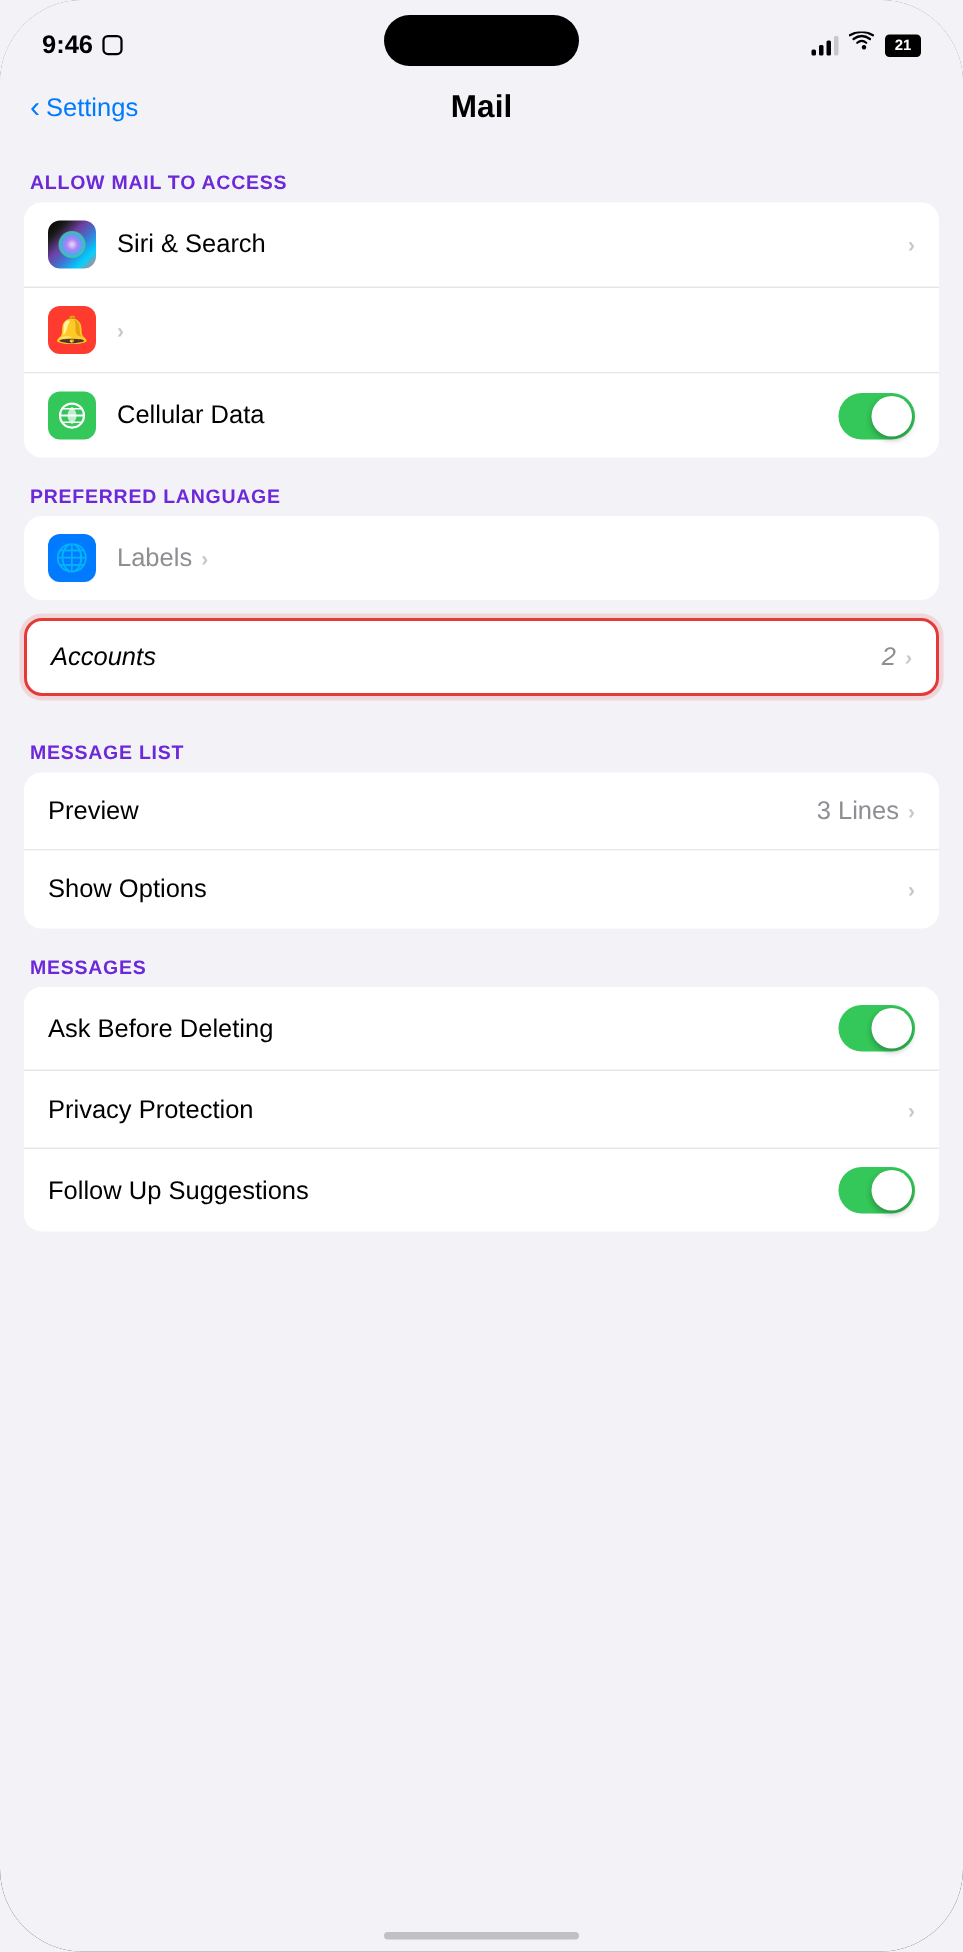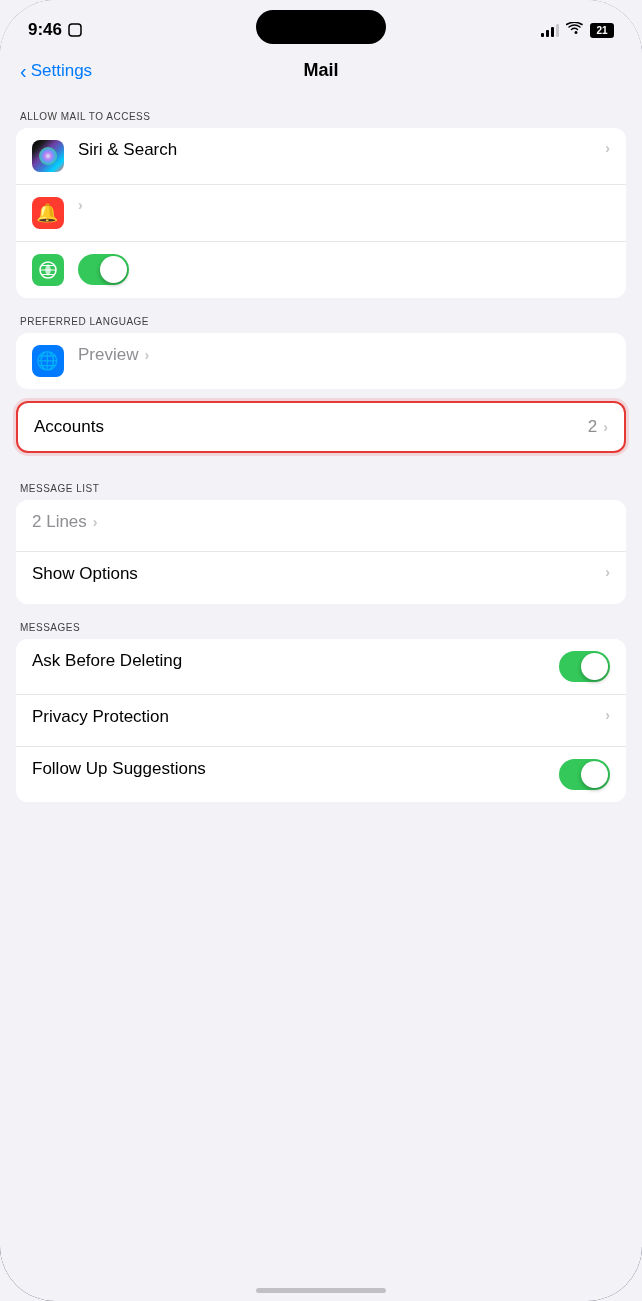--- a/index.html
+++ b/index.html
@@ -113,55 +113,55 @@
       cursor: pointer;
     }
 
     .back-chevron {
       font-size: 20px;
       font-weight: 300;
       line-height: 1;
     }
 
     .nav-title {
-      font-size: 18px;
+      font-size: 21px;
       font-weight: 600;
       color: #000;
     }
 
     
     .content {
       padding: 0 0 30px 0;
       overflow-y: auto;
     }
 
     
     .section {
       margin-bottom: 0;
     }
 
     .section-header {
-      font-size: 10px;
-      font-weight: 400;
-      color: #404040;
+      font-size: 13px;
+      font-weight: 700;
+      color: #6d28d9;
       text-transform: uppercase;
       letter-spacing: 0.5px;
       padding: 18px 20px 6px 20px;
     }
 
     .section-body {
       background: #fff;
       margin: 0 16px;
       border-radius: 12px;
       overflow: hidden;
     }
 
     .list-item {
       display: flex;
-      align-items: flex-start;
+      align-items: center;
       padding: 12px 16px;
       min-height: 52px;
       border-bottom: 0.5px solid #e5e5ea;
       background: #fff;
       cursor: pointer;
     }
 
     .list-item:last-child {
       border-bottom: none;
     }
@@ -245,20 +245,21 @@
       left: 22px;
     }
 
     .toggle.off .toggle-knob {
       left: 2px;
     }
 
     
     .accounts-section {
       margin: 12px 16px;
+      font-style: italic;
     }
 
     .accounts-item {
       background: #fff;
       border-radius: 12px;
       padding: 14px 16px;
       display: flex;
       align-items: center;
       justify-content: space-between;
       border: 2.5px solid #e53935;
@@ -419,36 +420,39 @@
           <div class="list-item">
             <div class="item-icon cellular-icon">
               <svg width="20" height="20" viewBox="0 0 20 20">
                 <ellipse cx="10" cy="10" rx="8" ry="8" fill="none" stroke="white" stroke-width="1.5"></ellipse>
                 <path d="M10 4 Q16 10 10 16 Q4 10 10 4" fill="white" opacity="0.7"></path>
                 <line x1="2" y1="10" x2="18" y2="10" stroke="white" stroke-width="1.2"></line>
                 <line x1="4" y1="5.5" x2="16" y2="5.5" stroke="white" stroke-width="1"></line>
                 <line x1="4" y1="14.5" x2="16" y2="14.5" stroke="white" stroke-width="1"></line>
               </svg>
             </div>
+            <div class="item-text">
+              <div class="item-title">Cellular Data</div>
+            </div>
             <div class="item-right">
               <div class="toggle on">
                 <div class="toggle-knob"></div>
               </div>
             </div>
           </div>
         </div>
       </div>
 
       <div class="section">
         <div class="section-header">PREFERRED LANGUAGE</div>
         <div class="section-body">
           <div class="list-item">
             <div class="item-icon language-icon">🌐</div>
             <div class="item-right">
-              <span class="value-text">Preview</span>
+              <span class="value-text">Labels</span>
               <span class="chevron">›</span>
             </div>
           </div>
         </div>
       </div>
 
       <div class="accounts-section">
         <div class="accounts-item">
           <span class="accounts-label">Accounts</span>
           <div class="accounts-right">
@@ -456,22 +460,25 @@
             <span class="chevron">›</span>
           </div>
         </div>
       </div>
 
       <div class="section">
         <div class="section-header">MESSAGE LIST</div>
         <div class="section-body">
 
           <div class="list-item">
-            <div class="item-right">
-              <span class="value-text">2 Lines</span>
+            <div class="item-text">
+              <div class="item-title">Preview</div>
+            </div>
+            <div class="item-right">
+              <span class="value-text">3 Lines</span>
               <span class="chevron">›</span>
             </div>
           </div>
 
 
           <div class="list-item">
             <div class="item-text">
               <div class="item-title">Show Options</div>
             </div>
             <div class="item-right">

